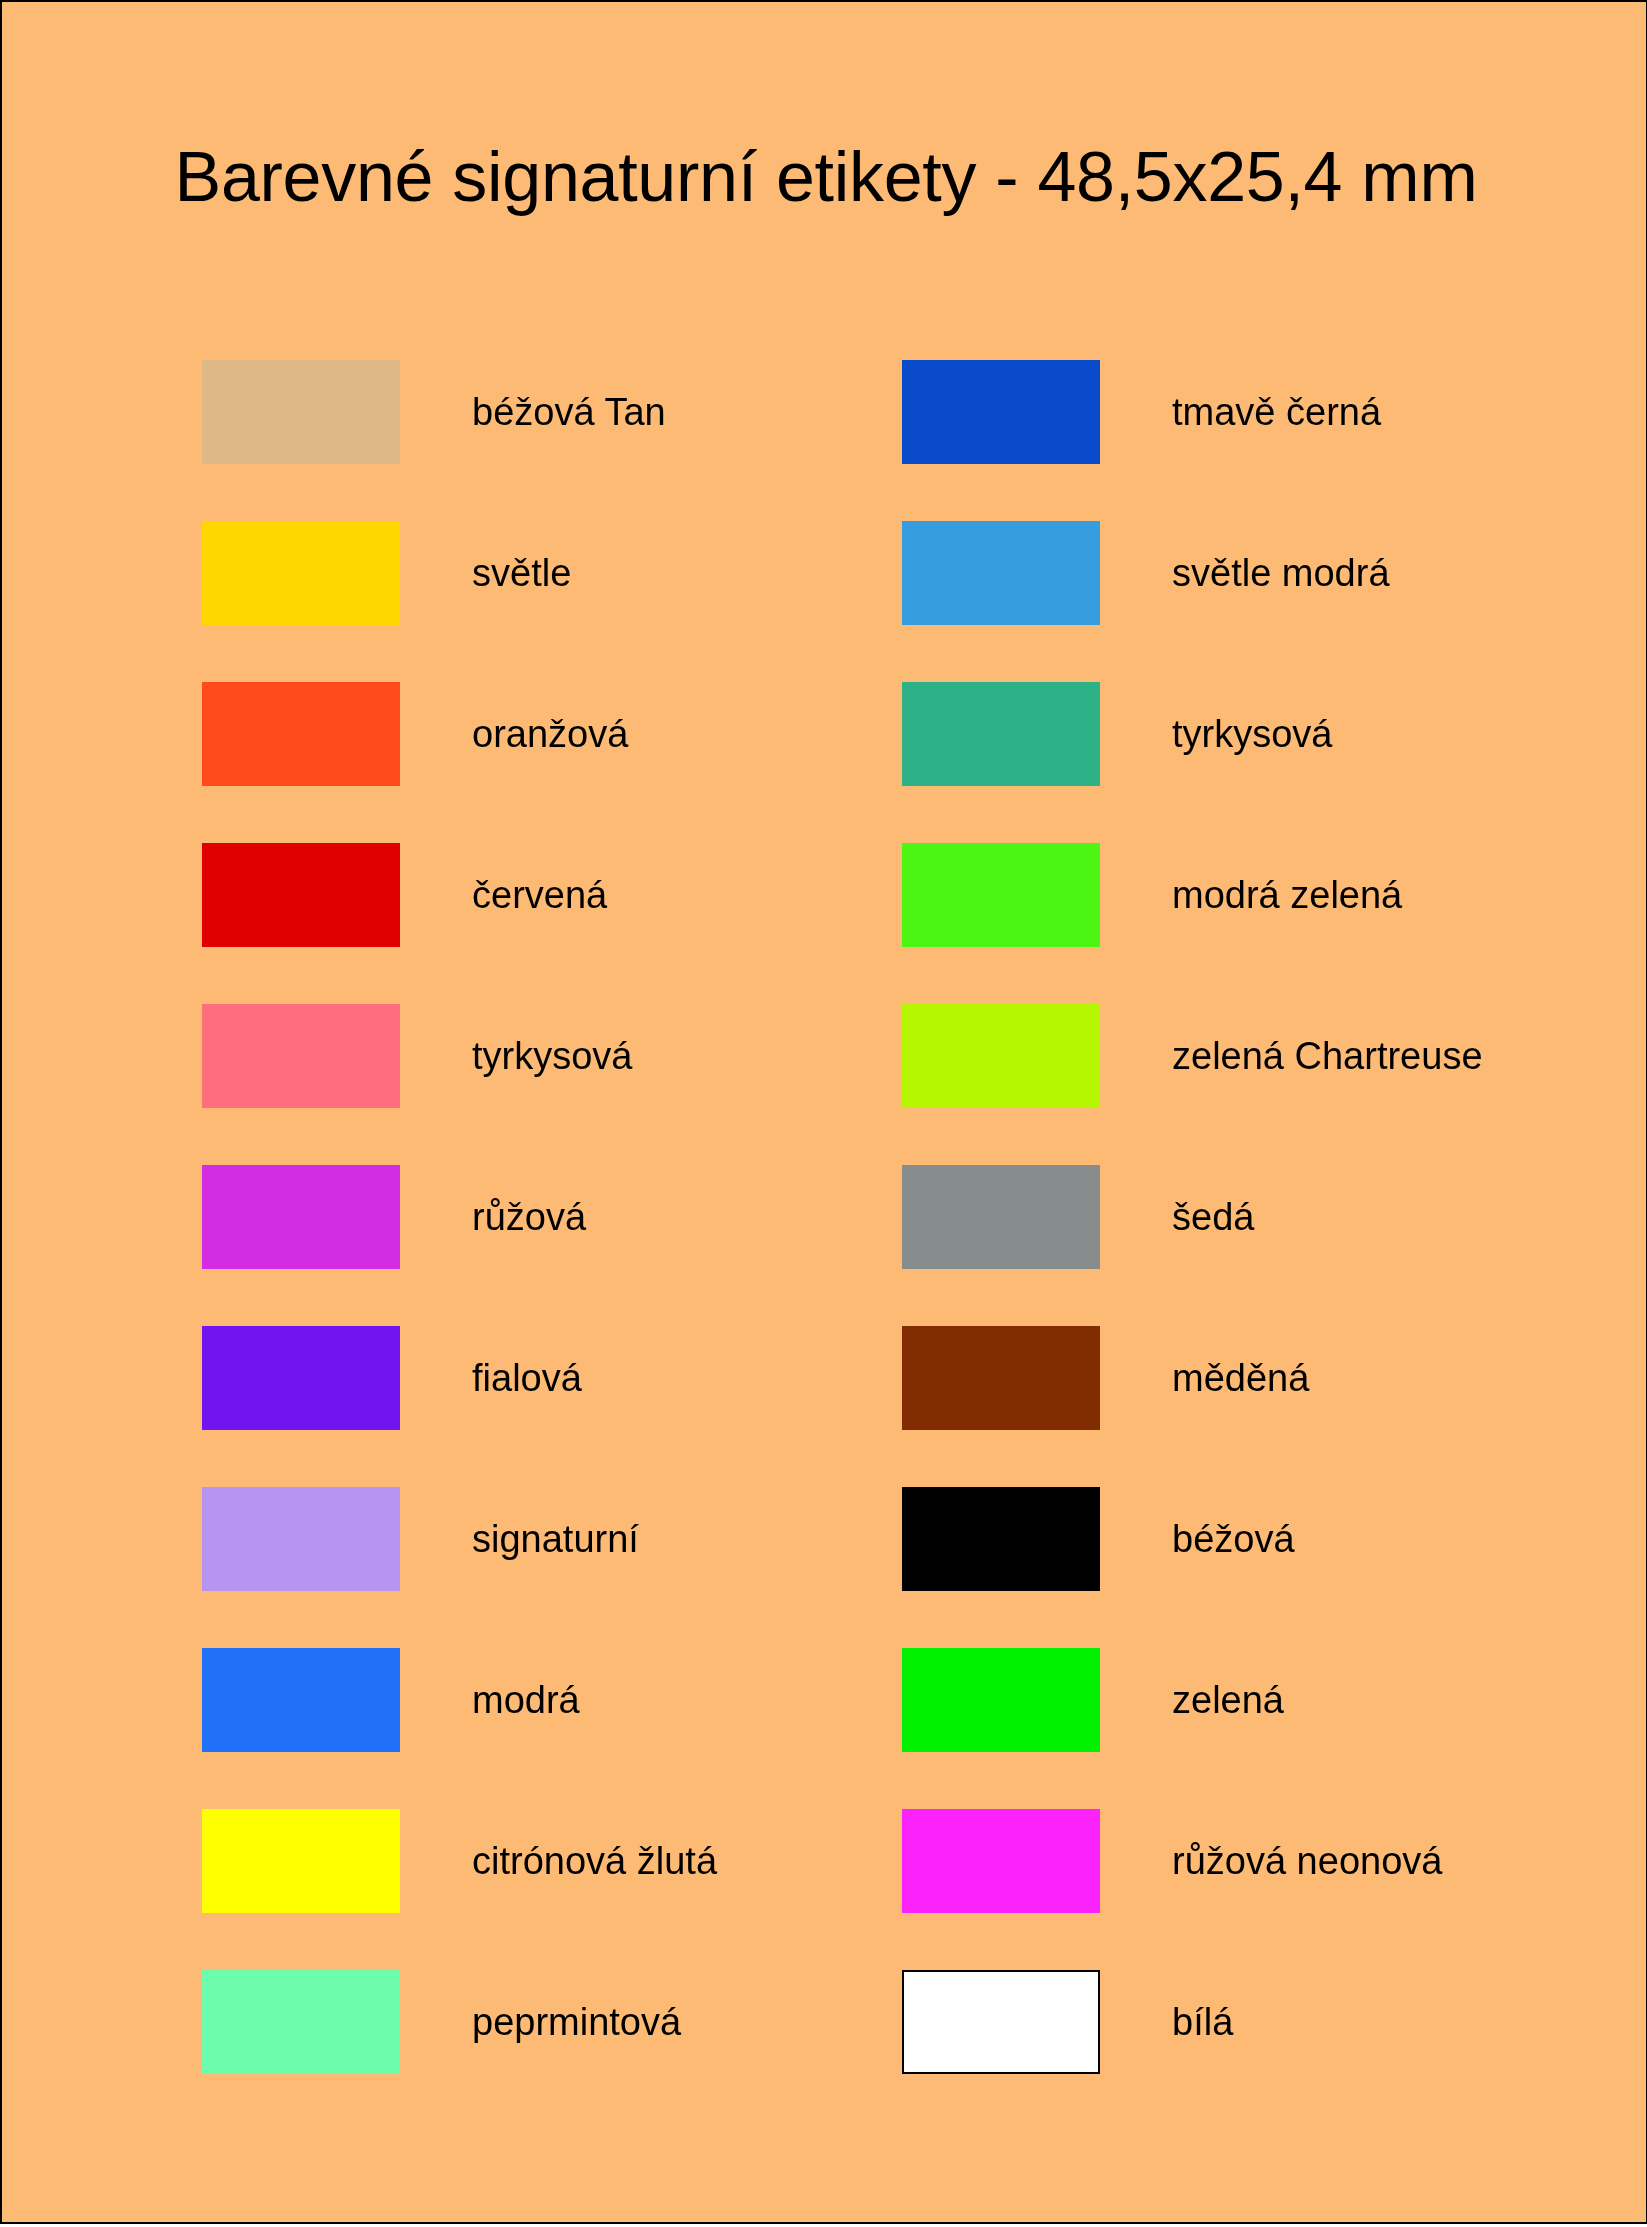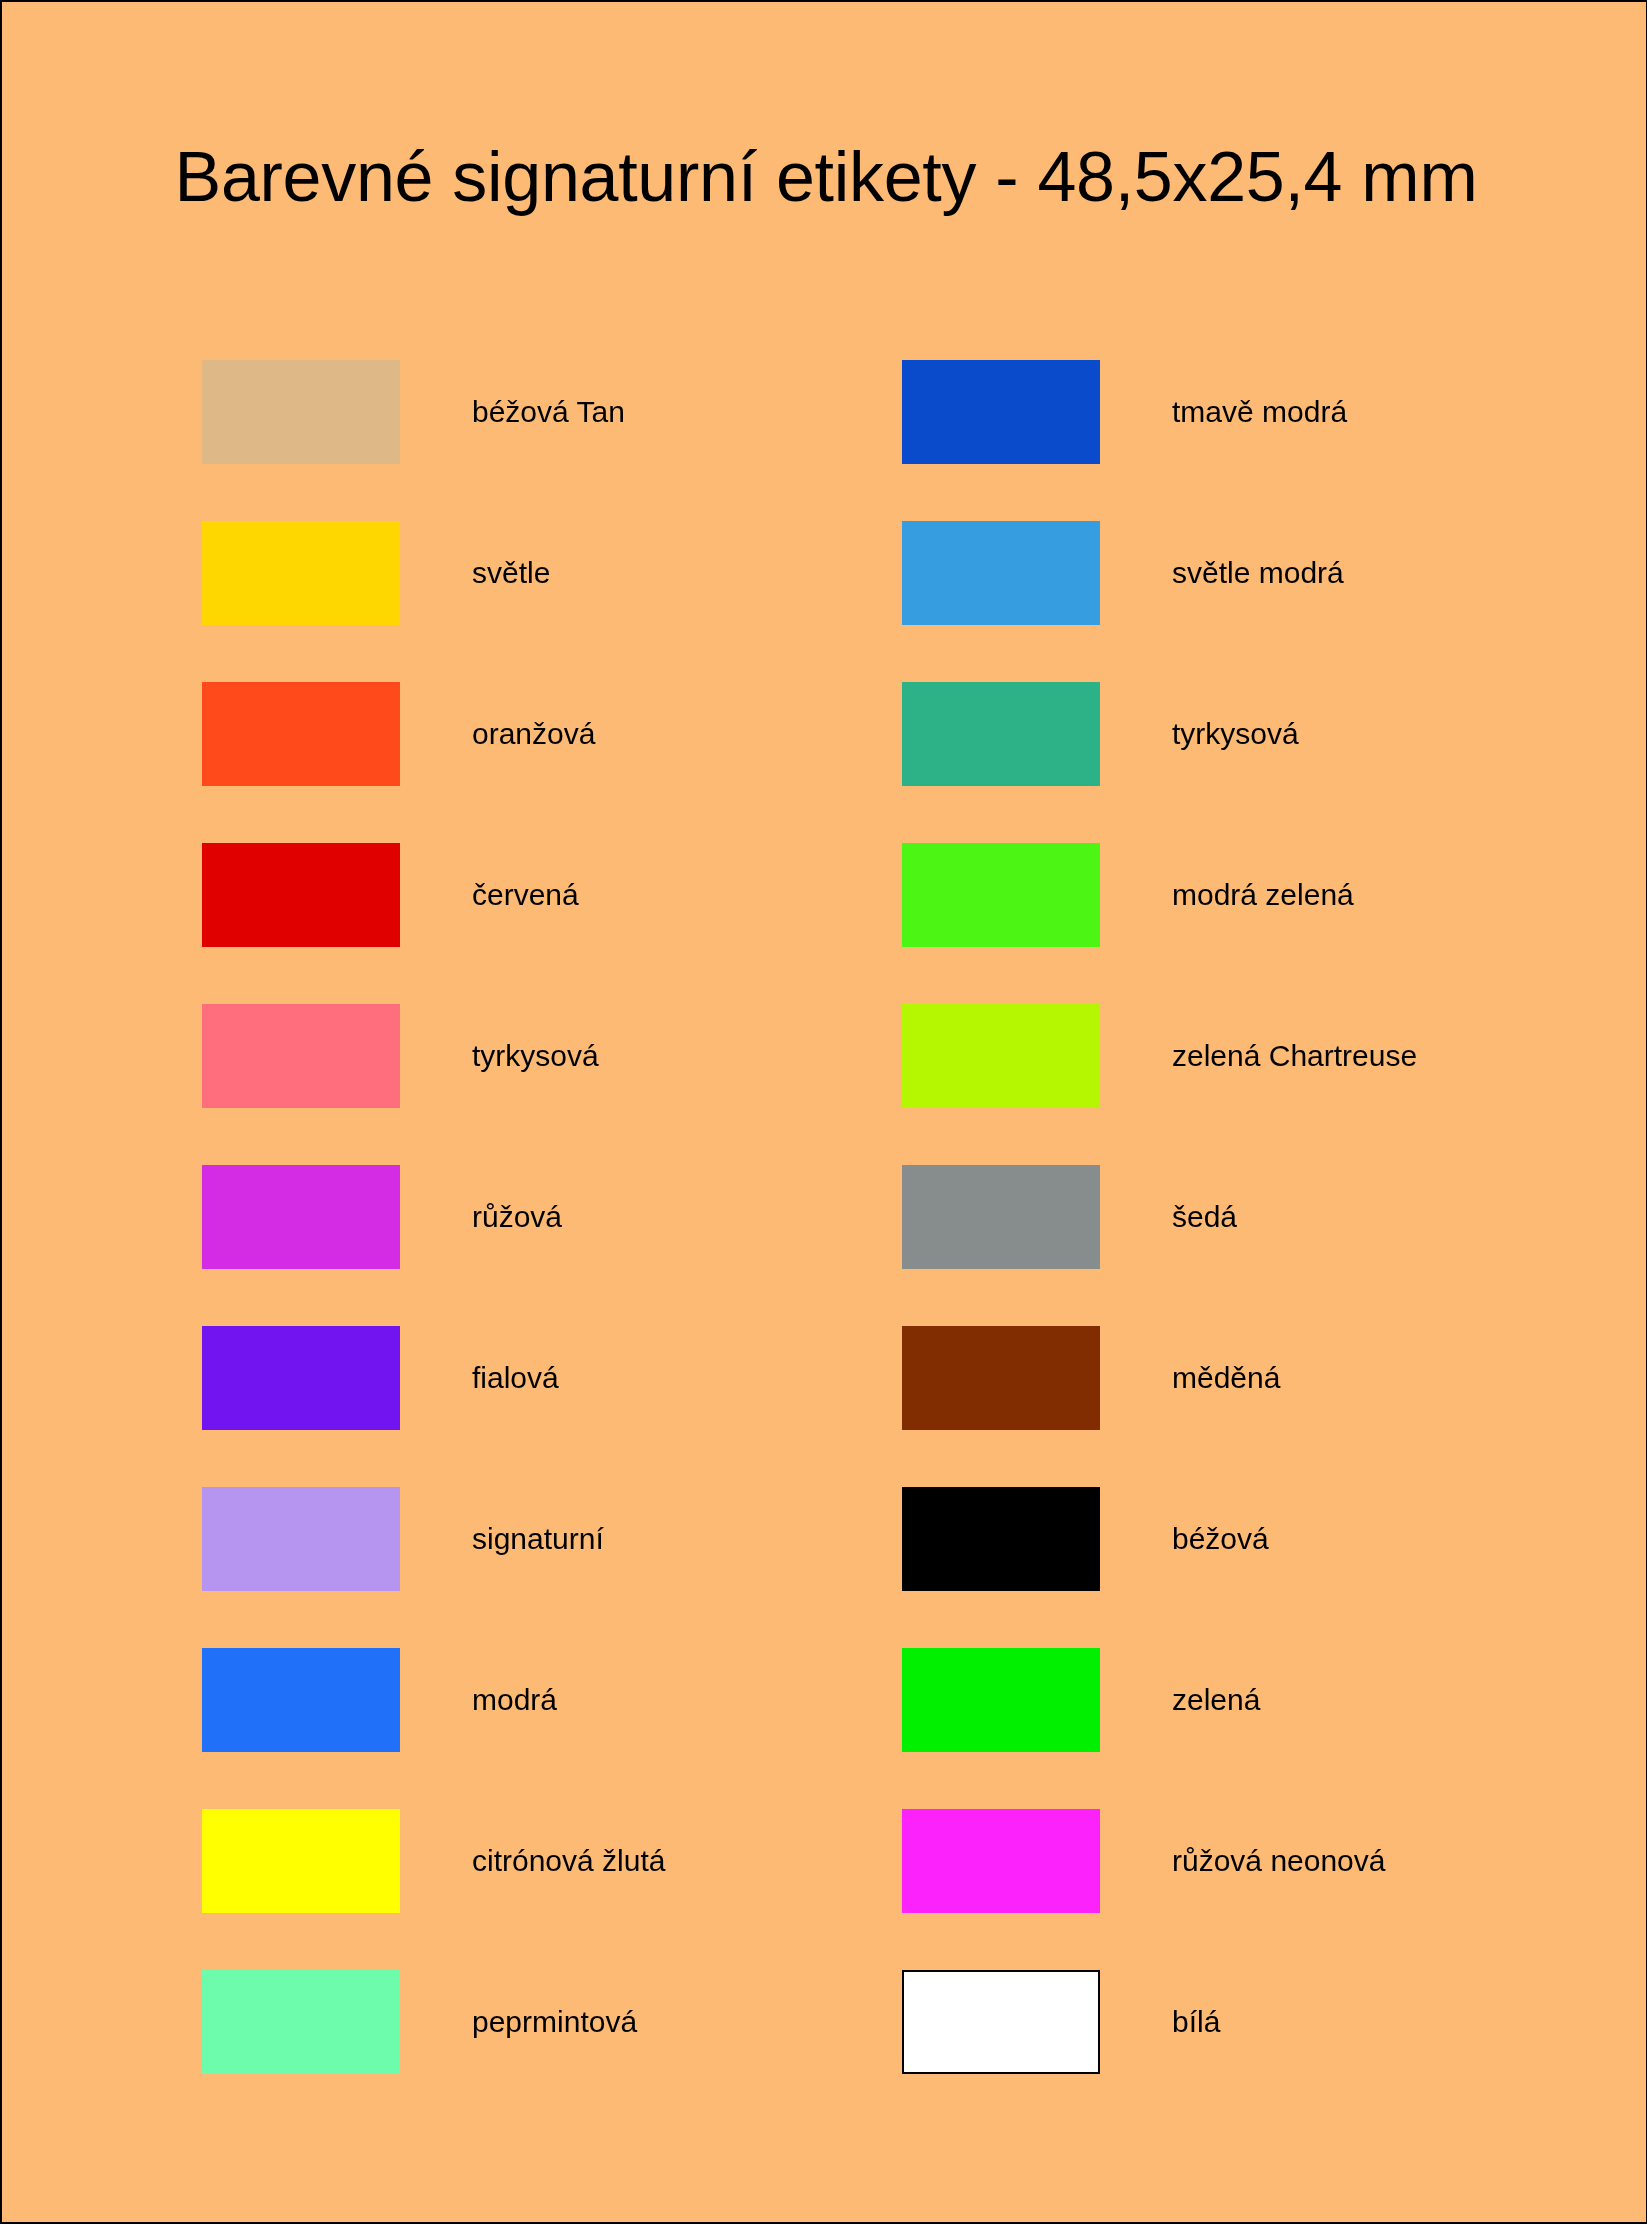--- a/index.html
+++ b/index.html
@@ -59,21 +59,21 @@
   }
   .swatch.outlined {
     border: 2.8px solid #000000;
   }
   .swatch-label {
     position: absolute;
     left: 270px;
     top: 0;
     height: 104px;
     line-height: 104px;
-    font-size: 30px;
+    font-size: 38px;
     color: #000000;
     white-space: nowrap;
   }
 </style>
 </head>
 <body>
 
 <div id="page">
 
   <div id="page-title">Barevné signaturní etikety - 48,5x25,4 mm</div>
@@ -123,21 +123,21 @@
         </div>
         <div class="swatch-row">
           <div class="swatch" style="background-color: rgb(108, 252, 172);"></div>
           <div class="swatch-label">peprmintová</div>
         </div>
       </div>
 
     <div class="column" id="column-right">
         <div class="swatch-row">
           <div class="swatch" style="background-color: rgb(10, 75, 204);"></div>
-          <div class="swatch-label">tmavě modrá</div>
+          <div class="swatch-label">tmavě černá</div>
         </div>
         <div class="swatch-row">
           <div class="swatch" style="background-color: rgb(54, 158, 224);"></div>
           <div class="swatch-label">světle modrá</div>
         </div>
         <div class="swatch-row">
           <div class="swatch" style="background-color: rgb(44, 178, 134);"></div>
           <div class="swatch-label">tyrkysová</div>
         </div>
         <div class="swatch-row">

